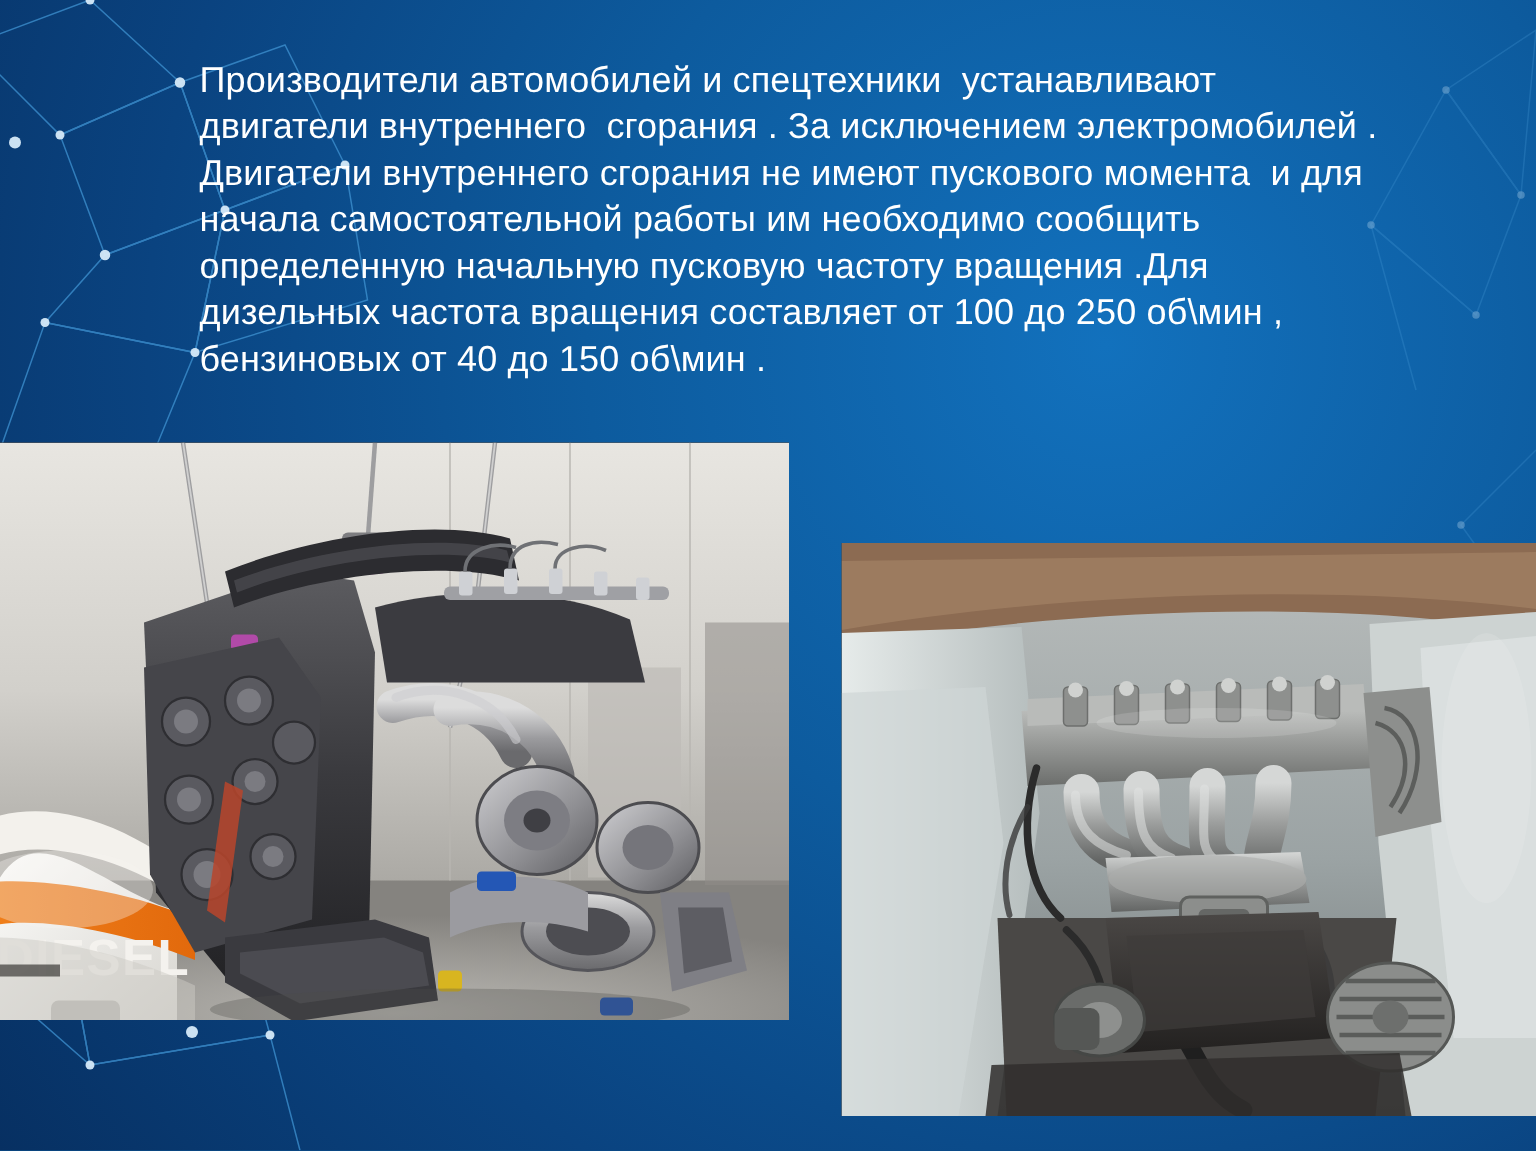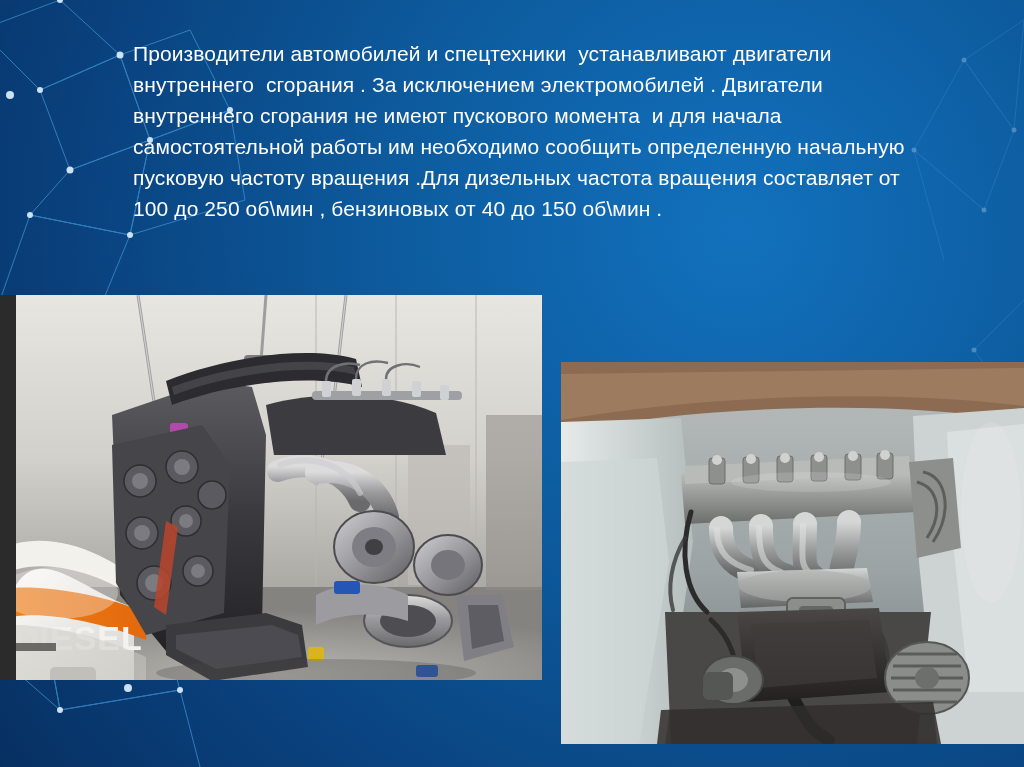--- a/index.html
+++ b/index.html
@@ -38,36 +38,35 @@
     height: 767px;
     pointer-events: none;
     opacity: 0.5;
   }
   .body-text {
     position: absolute;
     left: 133px;
     top: 38px;
     width: 790px;
     color: #ffffff;
-    font-size: 21px;
+    font-size: 24px;
     line-height: 31px;
     letter-spacing: 0.1px;
     white-space: pre-wrap;
   }
   .photo {
     position: absolute;
     overflow: hidden;
     background: #2b2b2b;
   }
   .photo-left {
     left: 0px;
     top: 295px;
     width: 526px;
     height: 385px;
-    padding-left: 16px;
   }
   .photo-right {
     left: 561px;
     top: 362px;
     width: 463px;
     height: 382px;
   }
   .photo svg { display: block; }
 </style>
 </head>

